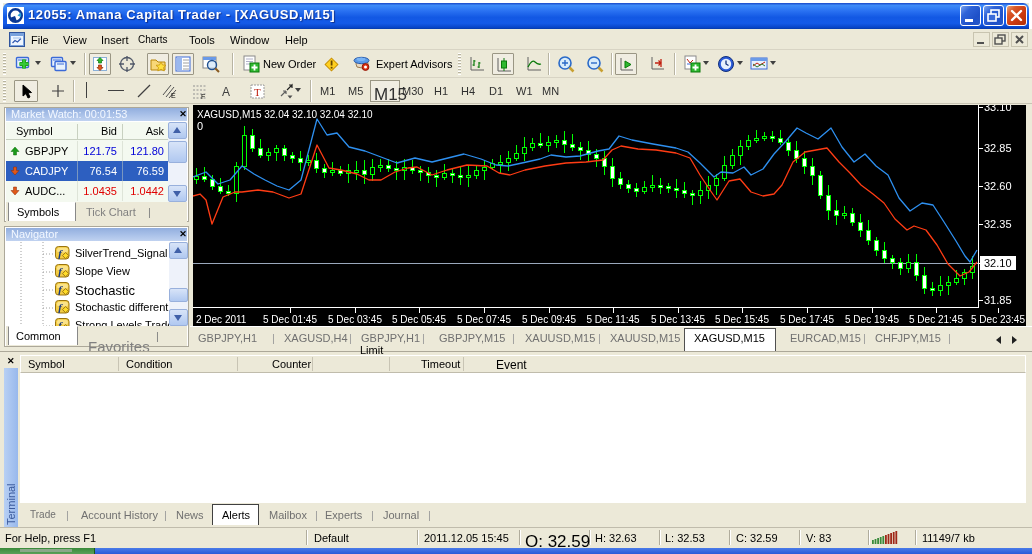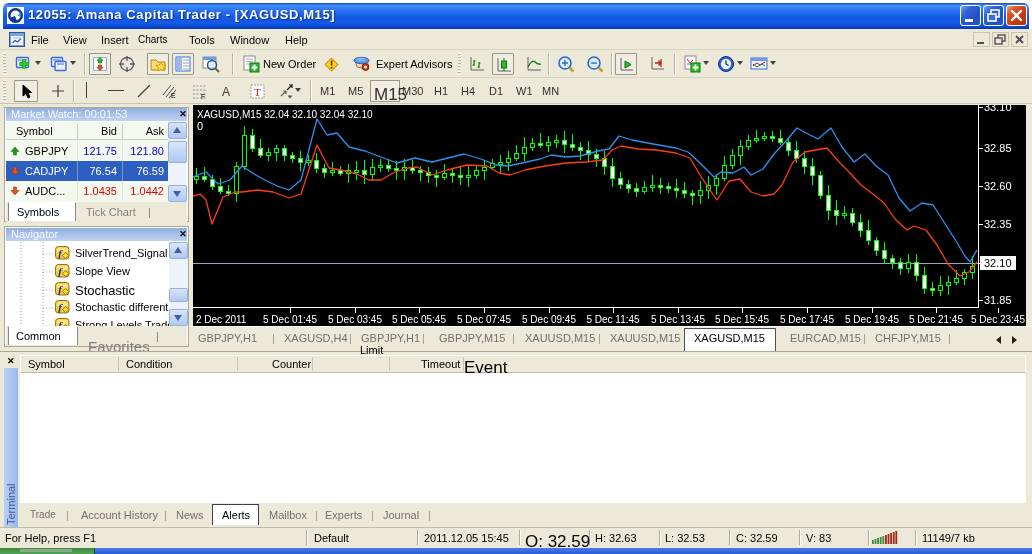--- a/index.html
+++ b/index.html
@@ -588,21 +588,21 @@
 <div style="position:absolute;left:4px;top:368px;width:14px;height:159px;background:linear-gradient(90deg,#b8d0f4,#98b8ec)"></div>
 <div style="position:absolute;left:4px;top:477px;width:14px;height:50px"><svg width="14" height="50">
       <text x="-48" y="11" transform="rotate(-90)" font-family="Liberation Sans, sans-serif" font-size="11" fill="#3a5a9c">Terminal</text>
     </svg></div>
 <div style="position:absolute;left:20px;top:355px;width:1006px;height:18px;background:#ece9d8;border:1px solid #fff;border-bottom:1px solid #c0bcac"></div>
 <div style="position:absolute;left:28px;top:358px;font-size:11px">Symbol</div>
 <div style="position:absolute;left:126px;top:358px;font-size:11px">Condition</div>
 <div style="position:absolute;left:272px;top:358px;font-size:11px">Counter</div>
 <div style="position:absolute;left:360px;top:344px;font-size:11px">Limit</div>
 <div style="position:absolute;left:421px;top:358px;font-size:11px">Timeout</div>
-<div style="position:absolute;left:464px;top:358px;font-size:17px">Event</div>
+<div style="position:absolute;left:496px;top:358px;font-size:12px">Event</div>
 <div style="position:absolute;left:118px;top:357px;width:1px;height:14px;background:#c8c4b4"></div>
 <div style="position:absolute;left:237px;top:357px;width:1px;height:14px;background:#c8c4b4"></div>
 <div style="position:absolute;left:312px;top:357px;width:1px;height:14px;background:#c8c4b4"></div>
 <div style="position:absolute;left:389px;top:357px;width:1px;height:14px;background:#c8c4b4"></div>
 <div style="position:absolute;left:463px;top:357px;width:1px;height:14px;background:#c8c4b4"></div>
 <div style="position:absolute;left:20px;top:373px;width:1006px;height:130px;background:#fff"></div>
 <div style="position:absolute;left:20px;top:503px;width:1012px;height:24px;background:#ece9d8"></div>
 <div style="position:absolute;left:212px;top:504px;width:47px;height:21px;background:#fff;border:1px solid #404040;border-bottom:none"></div>
 <div style="position:absolute;left:30px;top:509px;font-size:10px;color:#707070">Trade</div>
 <div style="position:absolute;left:81px;top:509px;font-size:11px;color:#707070">Account History</div>

